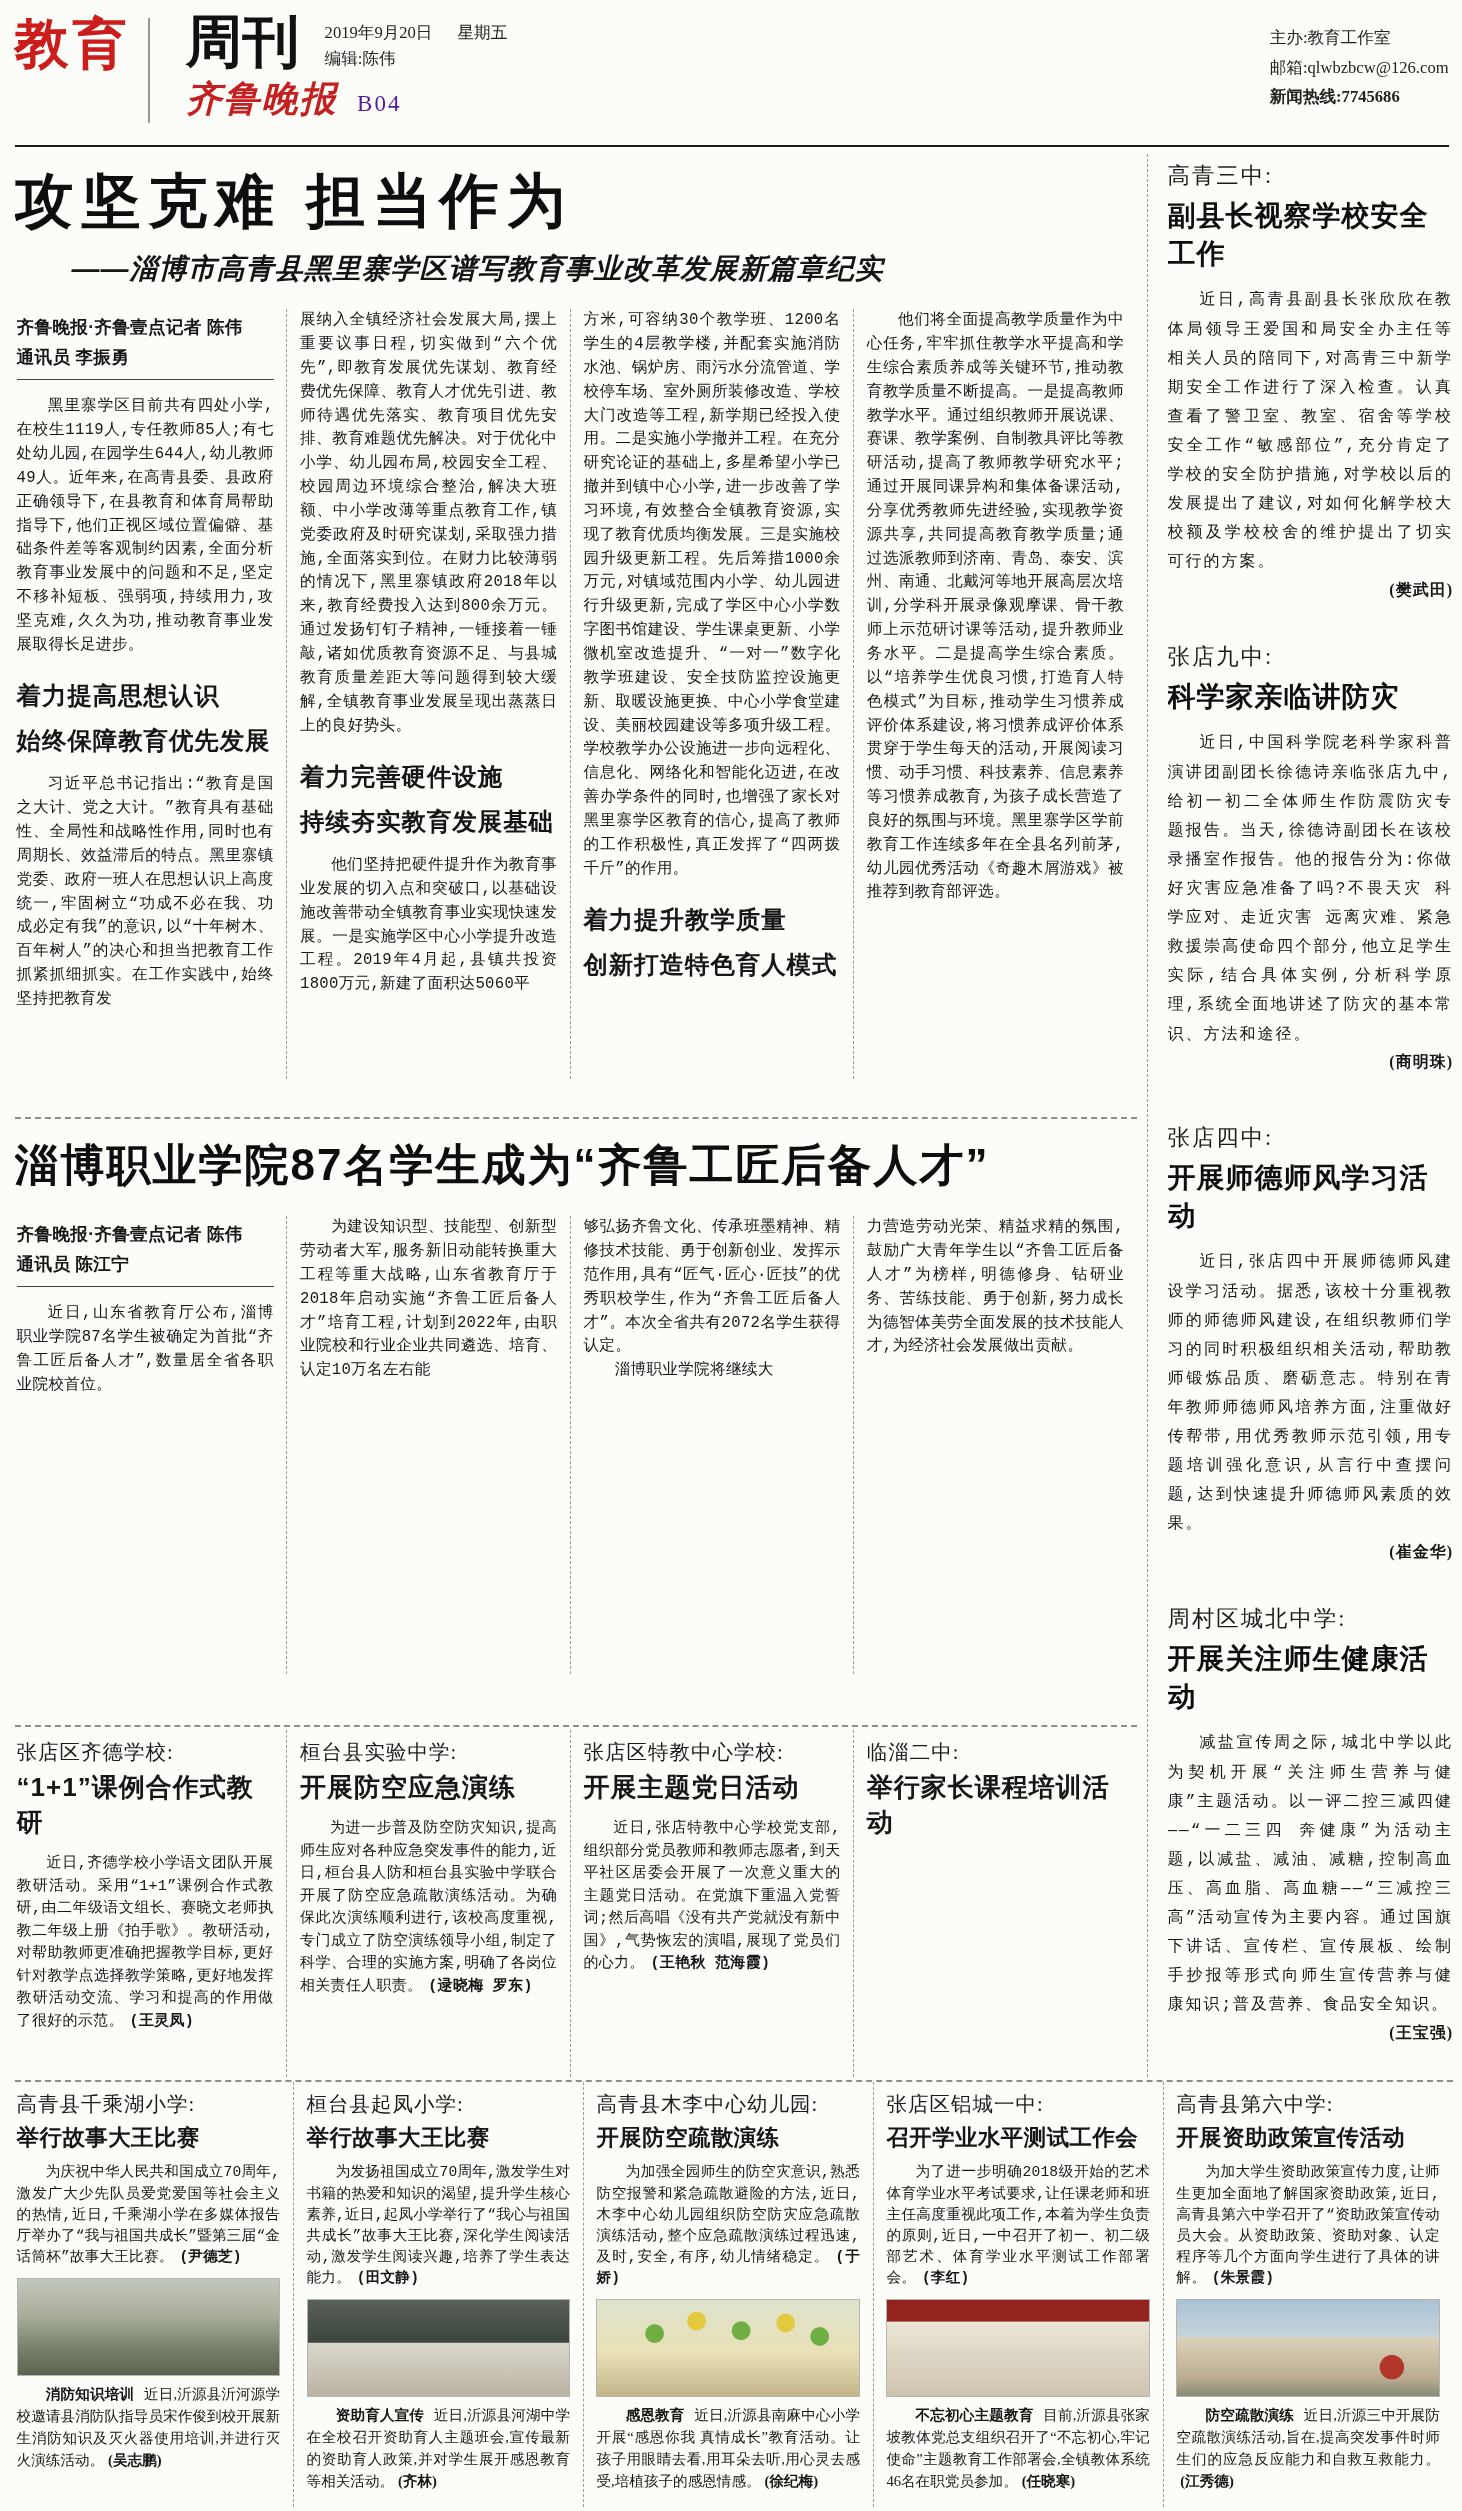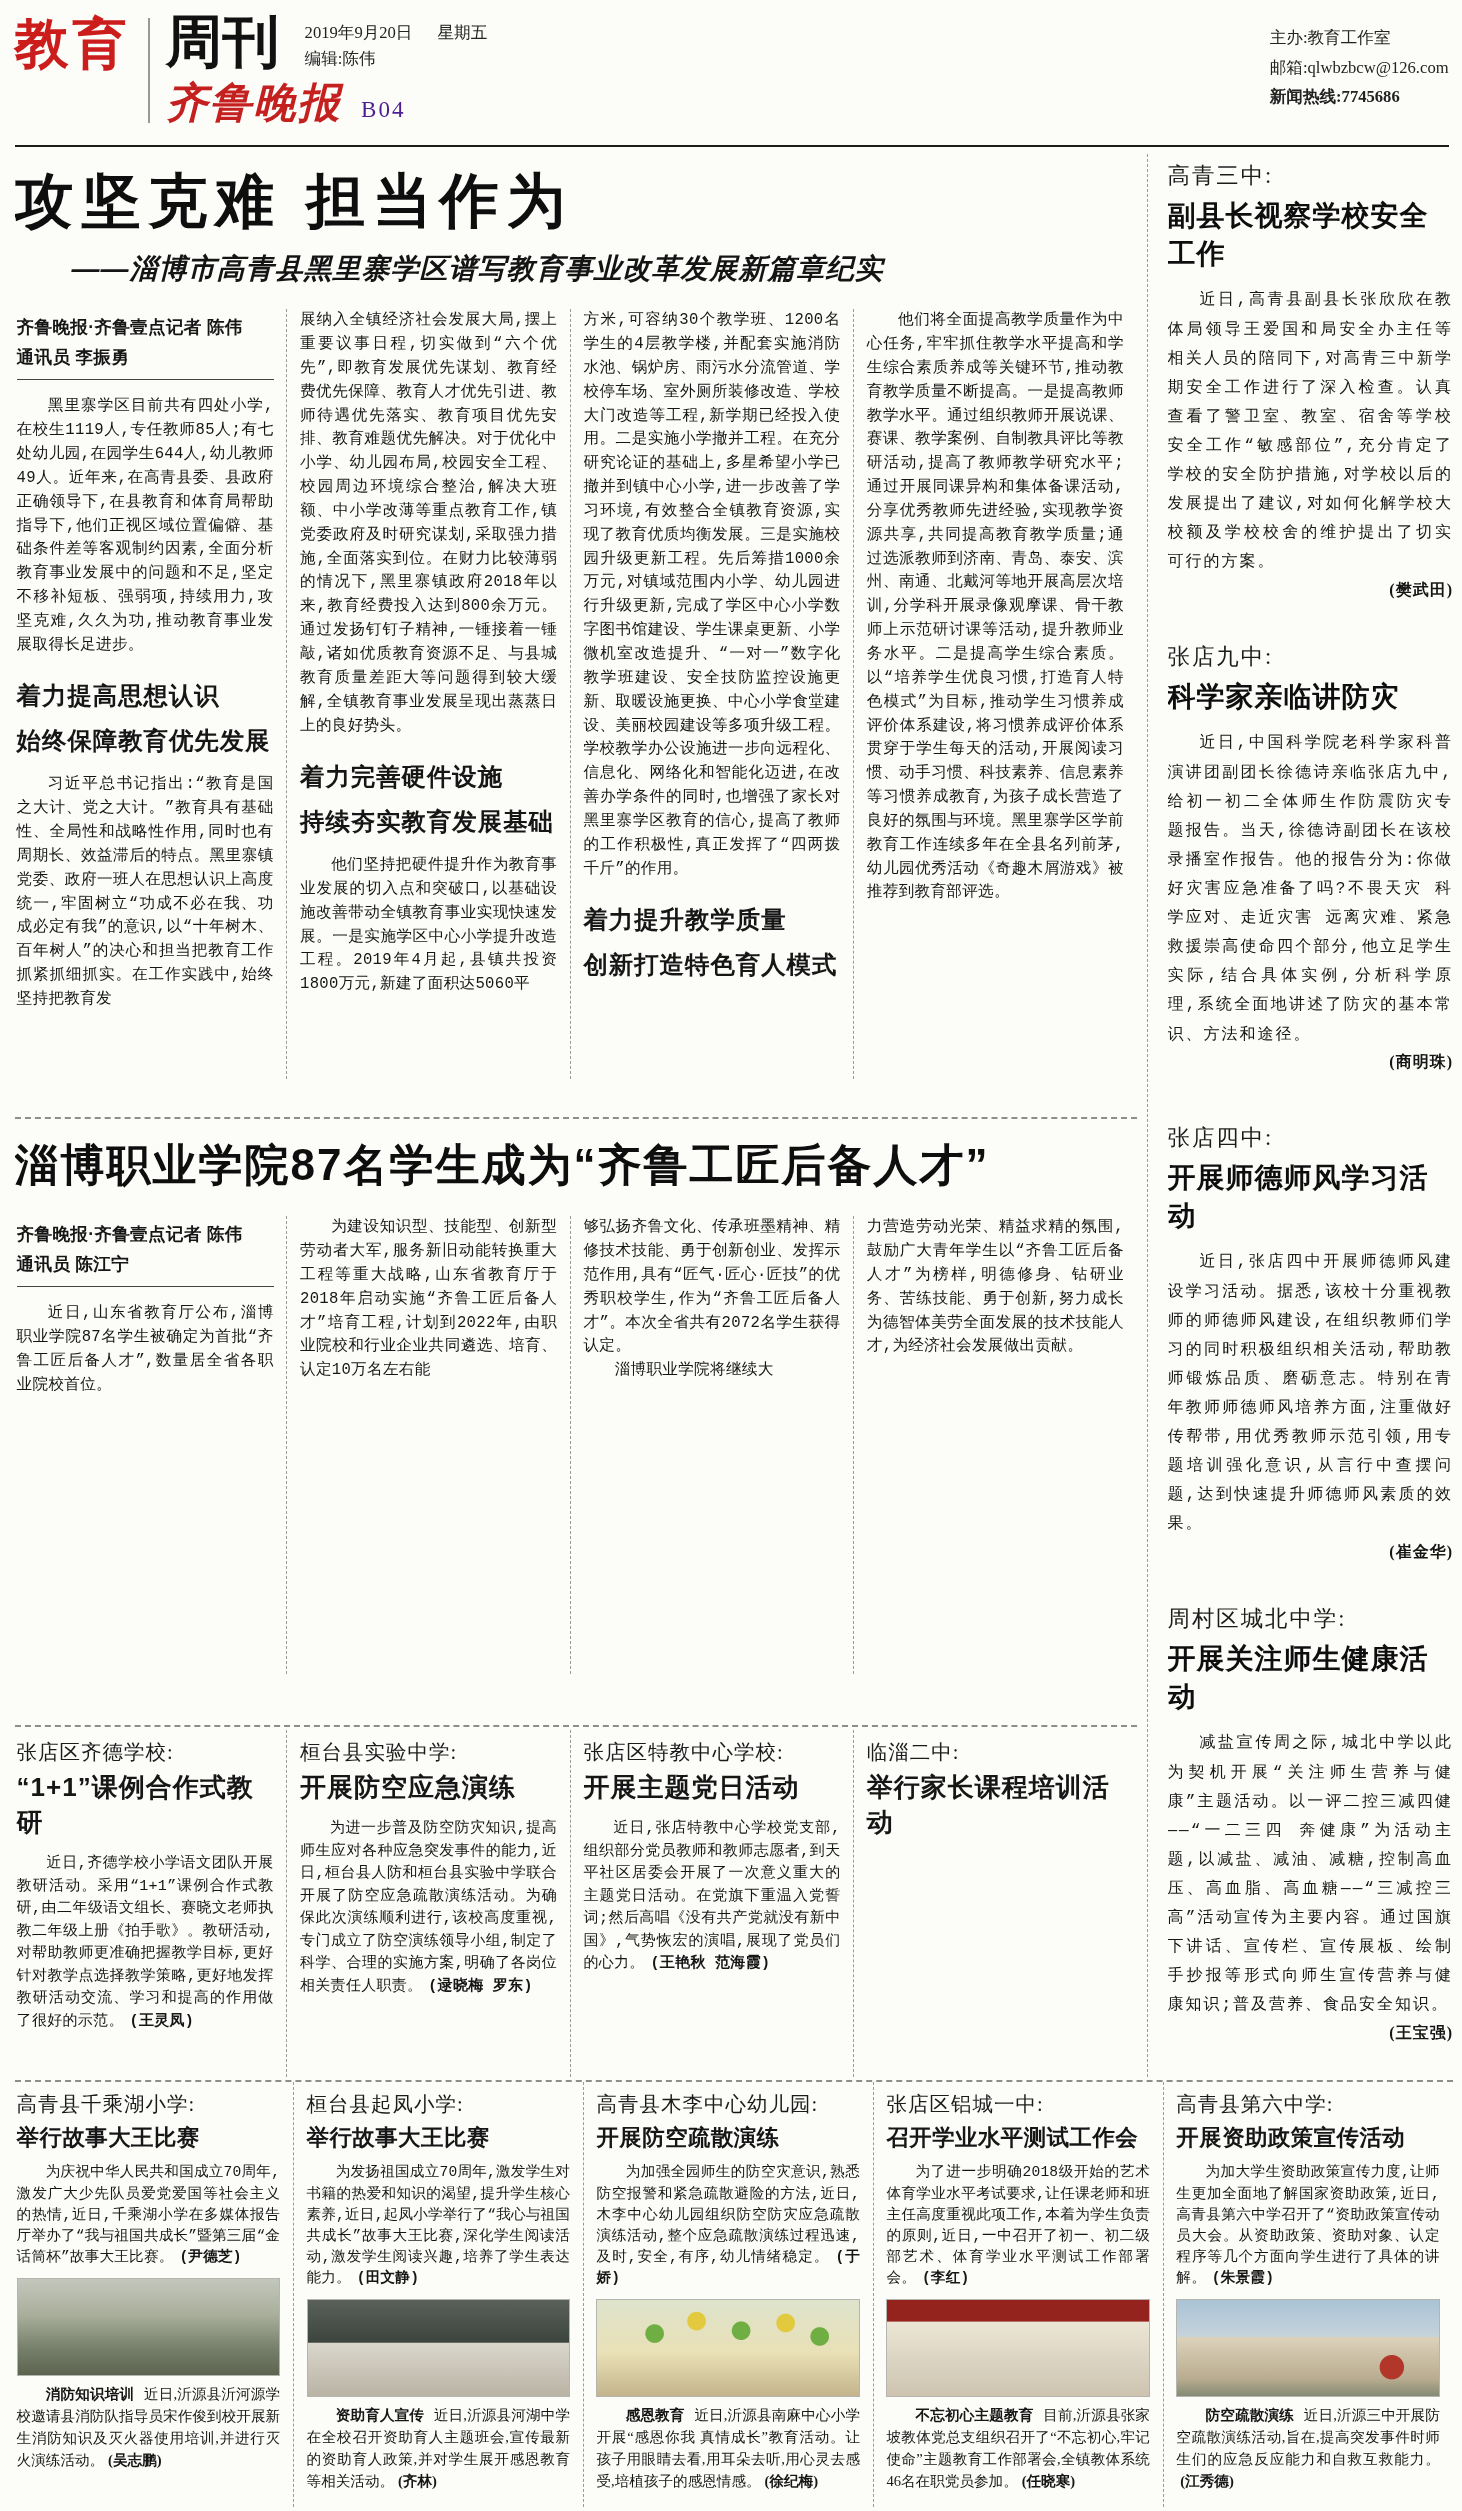--- a/index.html
+++ b/index.html
@@ -5,27 +5,27 @@
   html,body{margin:0;padding:0;background:#e8e8e4;}
   .page{position:relative;width:1463px;height:2511px;background:#fcfcf9;margin:0 auto;
         font-family:"Liberation Serif", serif;color:#161616;overflow:hidden;}
   
   .masthead{position:absolute;left:14.6px;top:9.8px;width:1434px;height:135px;
             border-bottom:2.9px solid #1c1c1c;display:flex;justify-content:space-between;}
   .mh-left{display:flex;align-items:flex-start;}
   .logo{font-family:"Liberation Sans", sans-serif;font-weight:bold;font-size:54px;line-height:1.25;
         color:#cc1d1d;letter-spacing:3.9px;}
   .vline{width:2px;height:105px;background:#999;margin:7.8px 15.6px 0 17.6px;}
-  .mh-mid{display:flex;flex-direction:column;}
+  .mh-mid{display:flex;flex-direction:column;margin-left:20px;}
   .mh-row1{display:flex;align-items:flex-start;}
   .weekly{font-family:"Liberation Sans", sans-serif;font-weight:bold;font-size:57px;line-height:1.1;color:#111;}
   .date-block{margin:9.8px 0 0 25px;font-size:16.6px;line-height:1.6;color:#222;}
   .date-block .dt{display:flex;gap:25px;}
   .mh-row2{display:flex;align-items:baseline;margin-top:2px;}
-  .paper-name{font-size:42px;color:#c42020;font-style:italic;font-weight:bold;letter-spacing:2px;}
+  .paper-name{font-size:36px;color:#c42020;font-style:italic;font-weight:bold;letter-spacing:2px;}
   .page-no{font-size:23px;margin-left:19.5px;color:#4c1d95;letter-spacing:2px;}
   .mh-right{margin-top:13.7px;font-size:16.6px;line-height:1.75;color:#222;text-align:left;}
   .mh-right .hot{font-weight:bold;}
   
   .band{position:absolute;overflow:hidden;}
   .cols{display:flex;width:100%;justify-content:center;}
   .col{flex:1 1 0;padding:0 12.7px;overflow:hidden;}
   .col:first-child{padding-left:2px;}
   .col + .col{border-left:1px dashed #9a9a96;}
   .p{text-indent:2em;margin:0;text-align:justify;font-family:Liberation Mono, monospace;}

